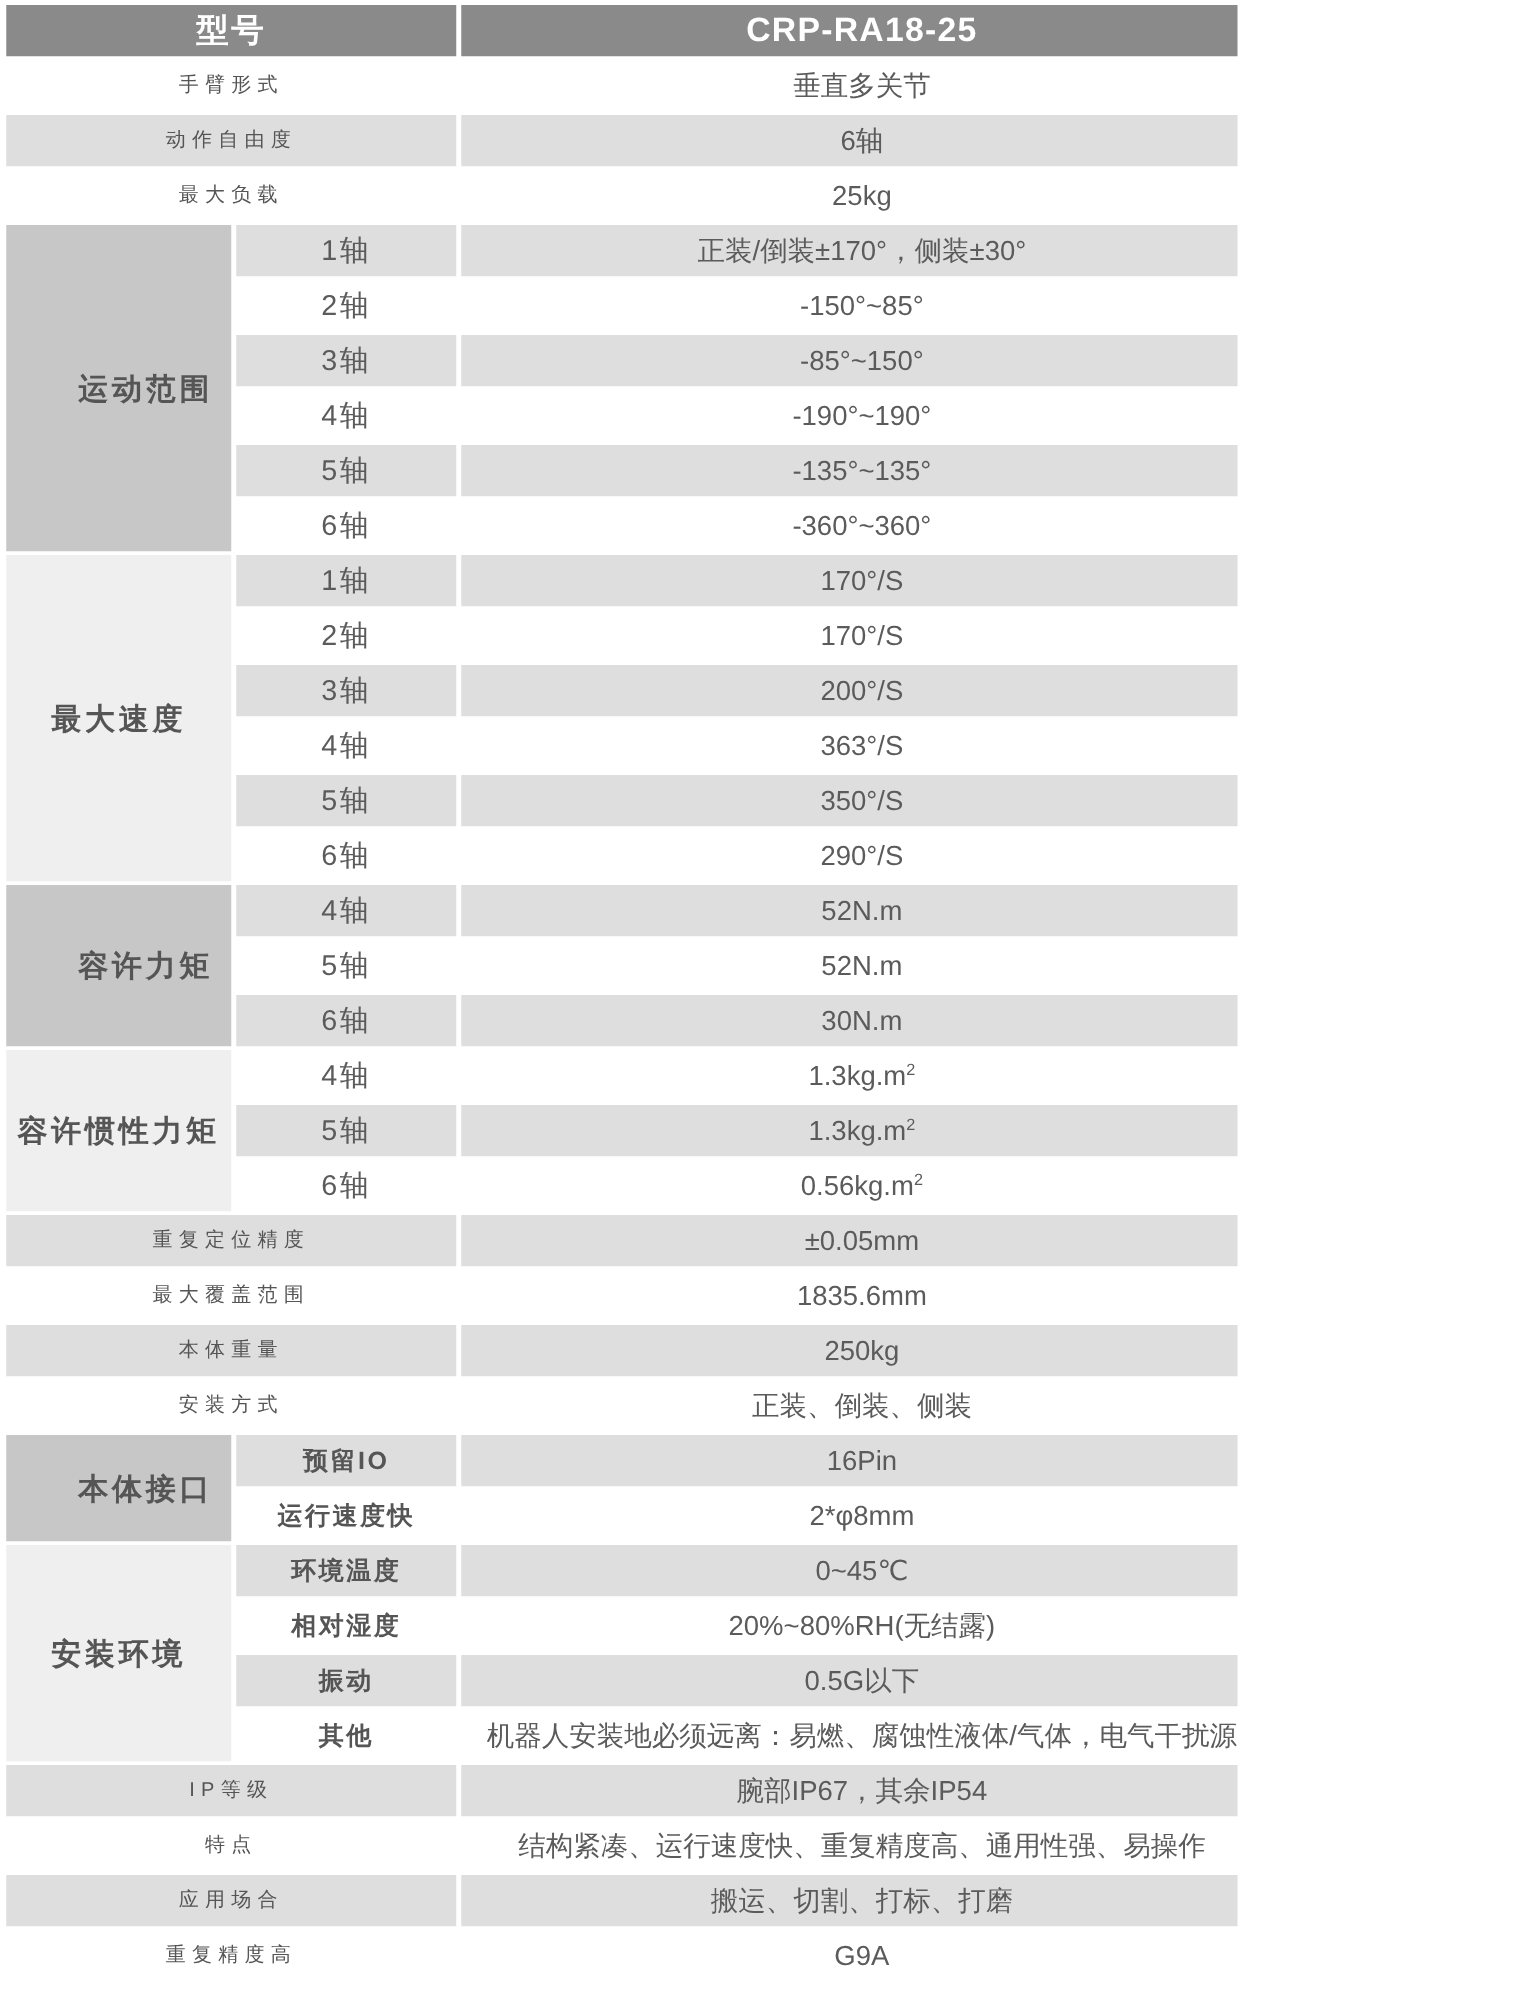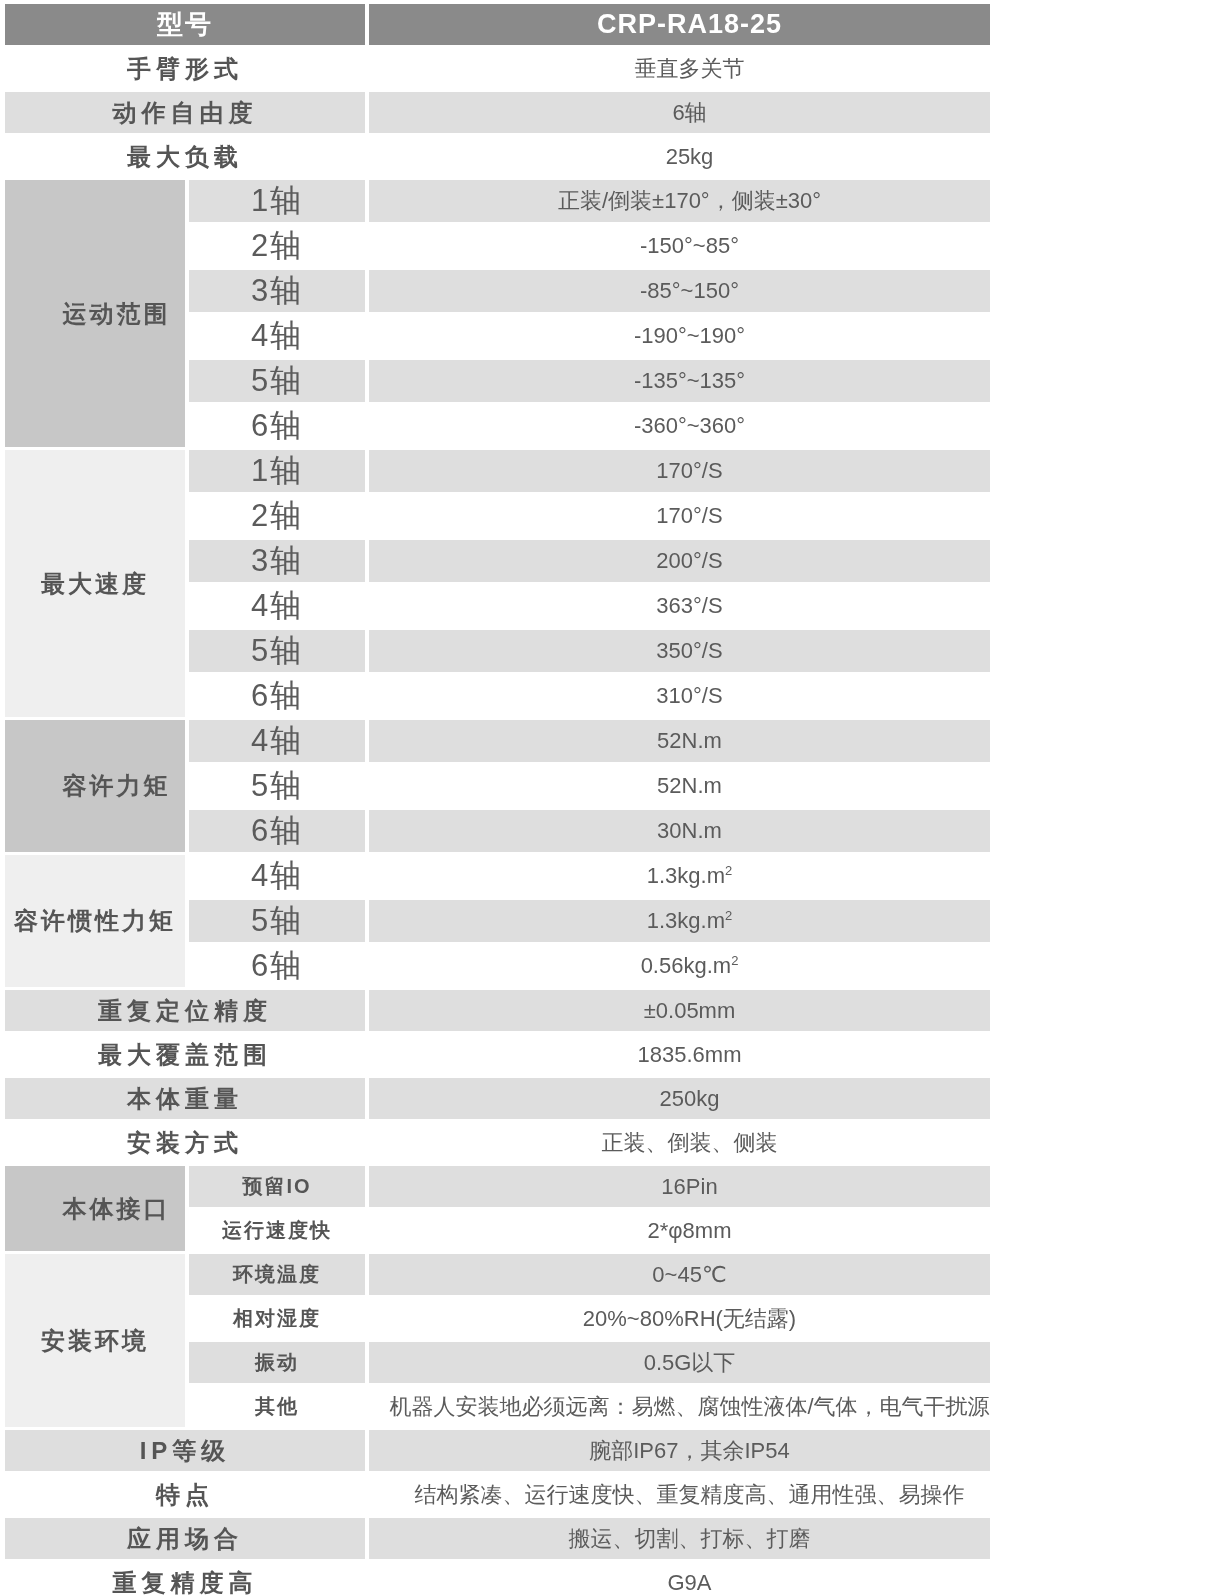--- a/index.html
+++ b/index.html
@@ -43,36 +43,36 @@
     font-weight:bold;
     font-size:26px;
     letter-spacing:2px;
   }
   td.head-val{
     font-size:27px;
     letter-spacing:1px;
     margin-left:15px;
   }
   td.row-label{
-    font-weight:bold;
+    font-weight:normal;
     color:var(--label-text);
-    font-size:24px;
+    font-size:16px;
     letter-spacing:5px;
   }
   td.group-cell{
     font-weight:bold;
     color:var(--label-text);
     font-size:24px;
     letter-spacing:3px;
   }
   td.group-dark{background:var(--group-dark);padding-left:43px;}
   td.group-light{background:var(--group-light);}
   td.sub-label{
     color:var(--value-text);
-    font-size:31px;
+    font-size:23px;
     letter-spacing:2px;
   }
   td.sub-bold{
     font-weight:bold;
     color:var(--label-text);
     font-size:20px;
     letter-spacing:2px;
   }
   td.value-cell{
     color:var(--value-text);
@@ -155,21 +155,21 @@
         <tr class="plain">
           <td class="cell sub-label">4轴</td>
           <td class="cell value-cell">363°/S</td>
         </tr>
         <tr class="stripe">
           <td class="cell sub-label">5轴</td>
           <td class="cell value-cell">350°/S</td>
         </tr>
         <tr class="plain">
           <td class="cell sub-label">6轴</td>
-          <td class="cell value-cell">310°/S</td>
+          <td class="cell value-cell">290°/S</td>
         </tr>
         <tr class="stripe">
           <td class="group-cell group-dark" rowspan="3">容许力矩</td>
           <td class="cell sub-label">4轴</td>
           <td class="cell value-cell">52N.m</td>
         </tr>
         <tr class="plain">
           <td class="cell sub-label">5轴</td>
           <td class="cell value-cell">52N.m</td>
         </tr>

